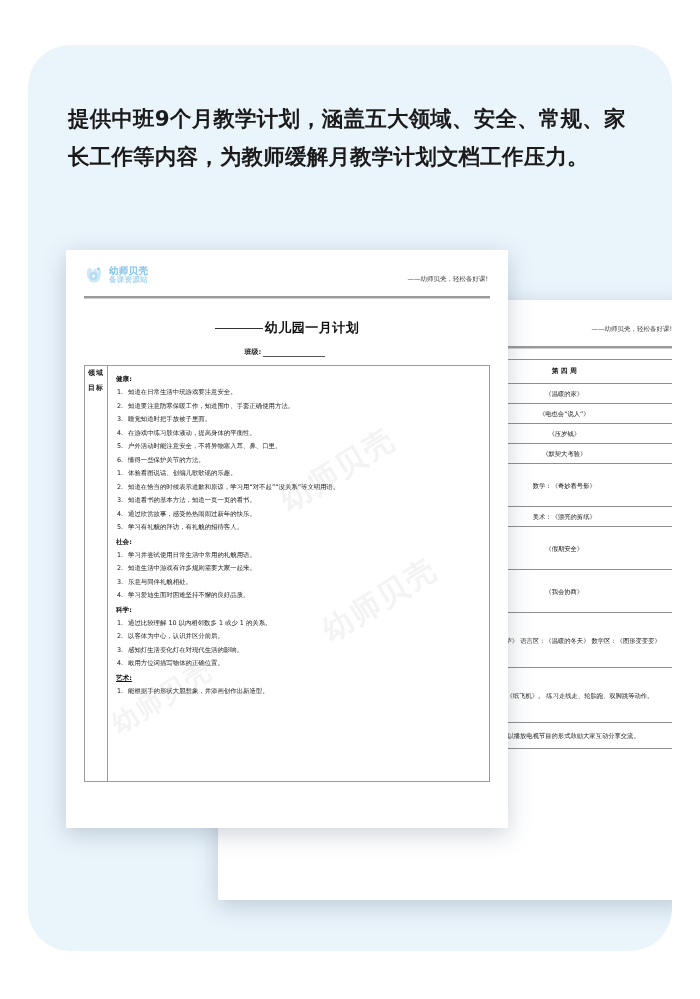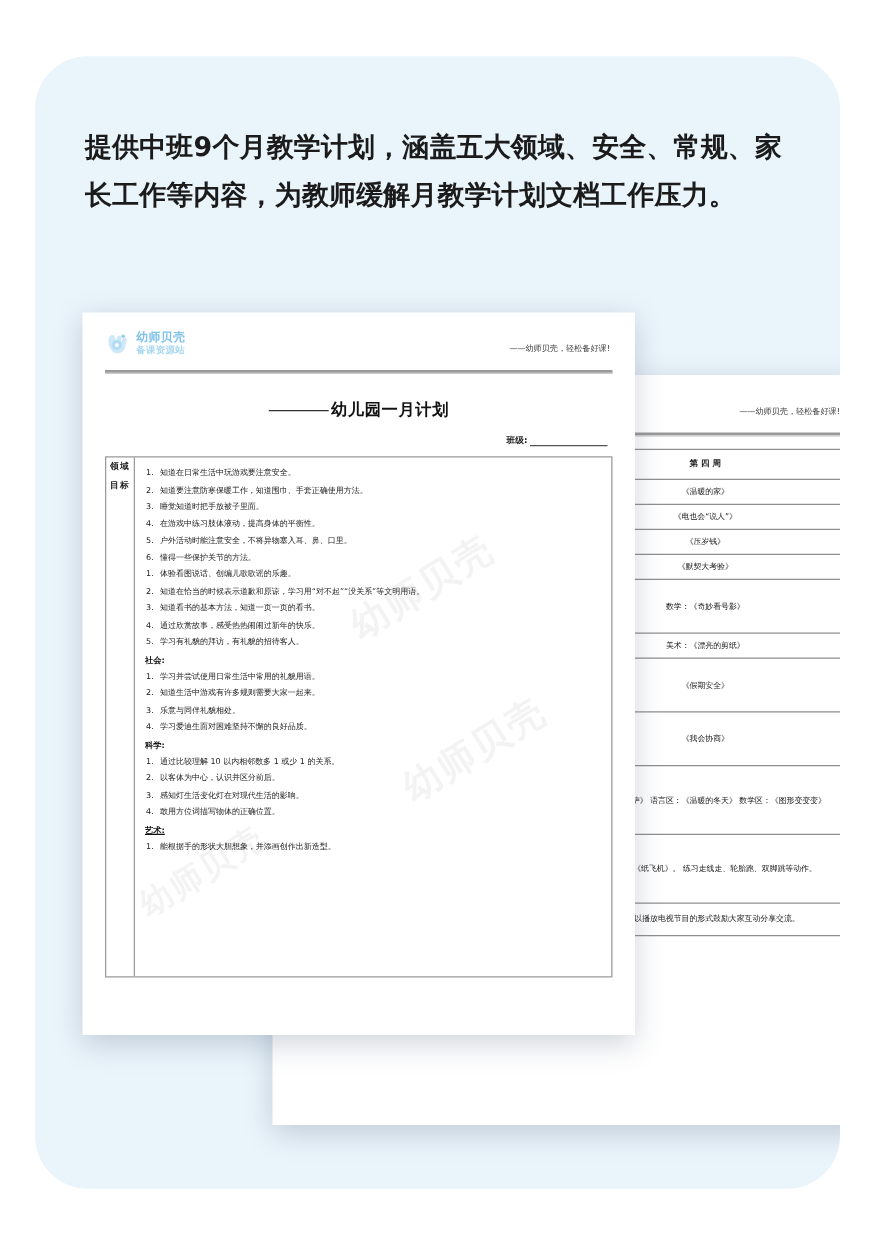--- a/index.html
+++ b/index.html
@@ -148,21 +148,21 @@
   .doc-title .blank {
     display: inline-block;
     width: 48px;
     border-bottom: 1.4px solid #333;
     vertical-align: 3px;
     margin-right: 2px;
   }
   .class-row {
     margin-top: 10px;
     display: flex;
-    justify-content: flex-end;
+    justify-content: center;
     align-items: flex-end;
     gap: 2px;
     padding-right: 4px;
   }
   .class-label {
     font-size: 7px;
     color: #222;
     font-weight: 700;
   }
   .class-blank {
@@ -384,20 +384,21 @@
           <span class="class-label">班级:</span>
           <span class="class-blank"></span>
         </div>
 
         <div class="front-table">
           <div class="front-side">
             <div class="side-text">领域目标</div>
           </div>
           <div class="front-body">
 
+            <div class="sec-title">健康:</div>
             <ul class="sec-list">
               <li>
                   <span class="num">1.</span>
                   <span class="txt">知道在日常生活中玩游戏要注意安全。</span>
                 </li>
               <li>
                   <span class="num">2.</span>
                   <span class="txt">知道要注意防寒保暖工作，知道围巾、手套正确使用方法。</span>
                 </li>
               <li>

